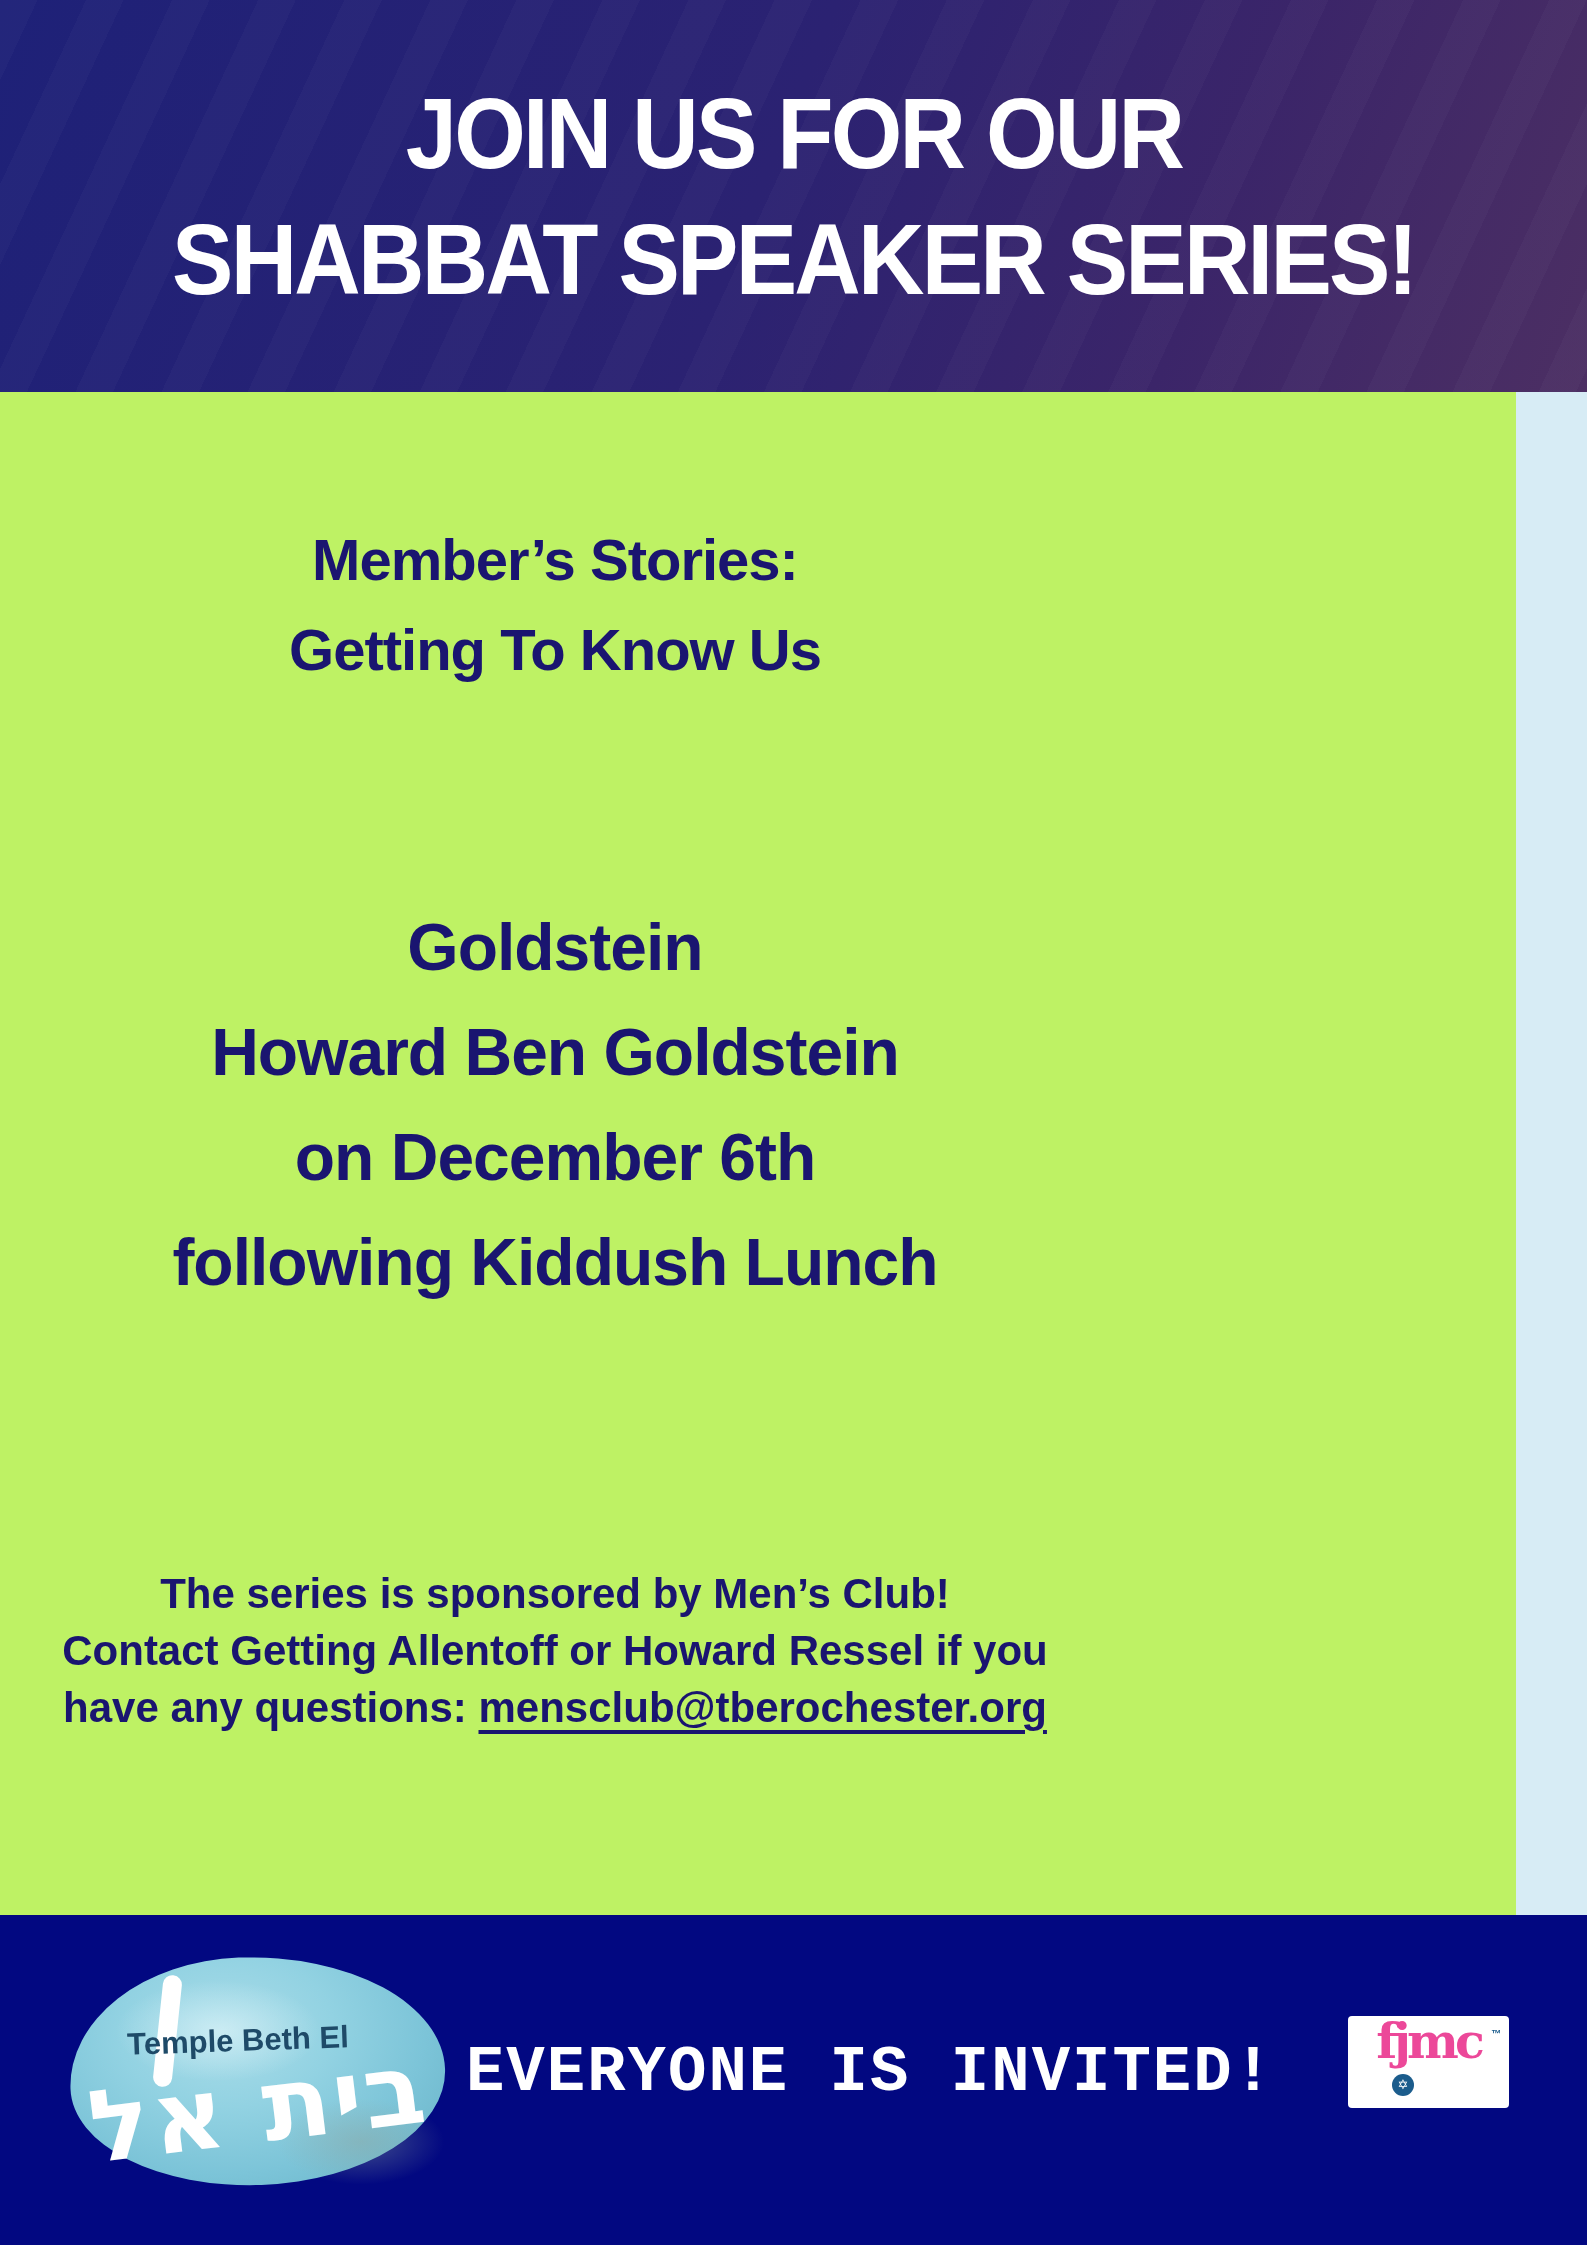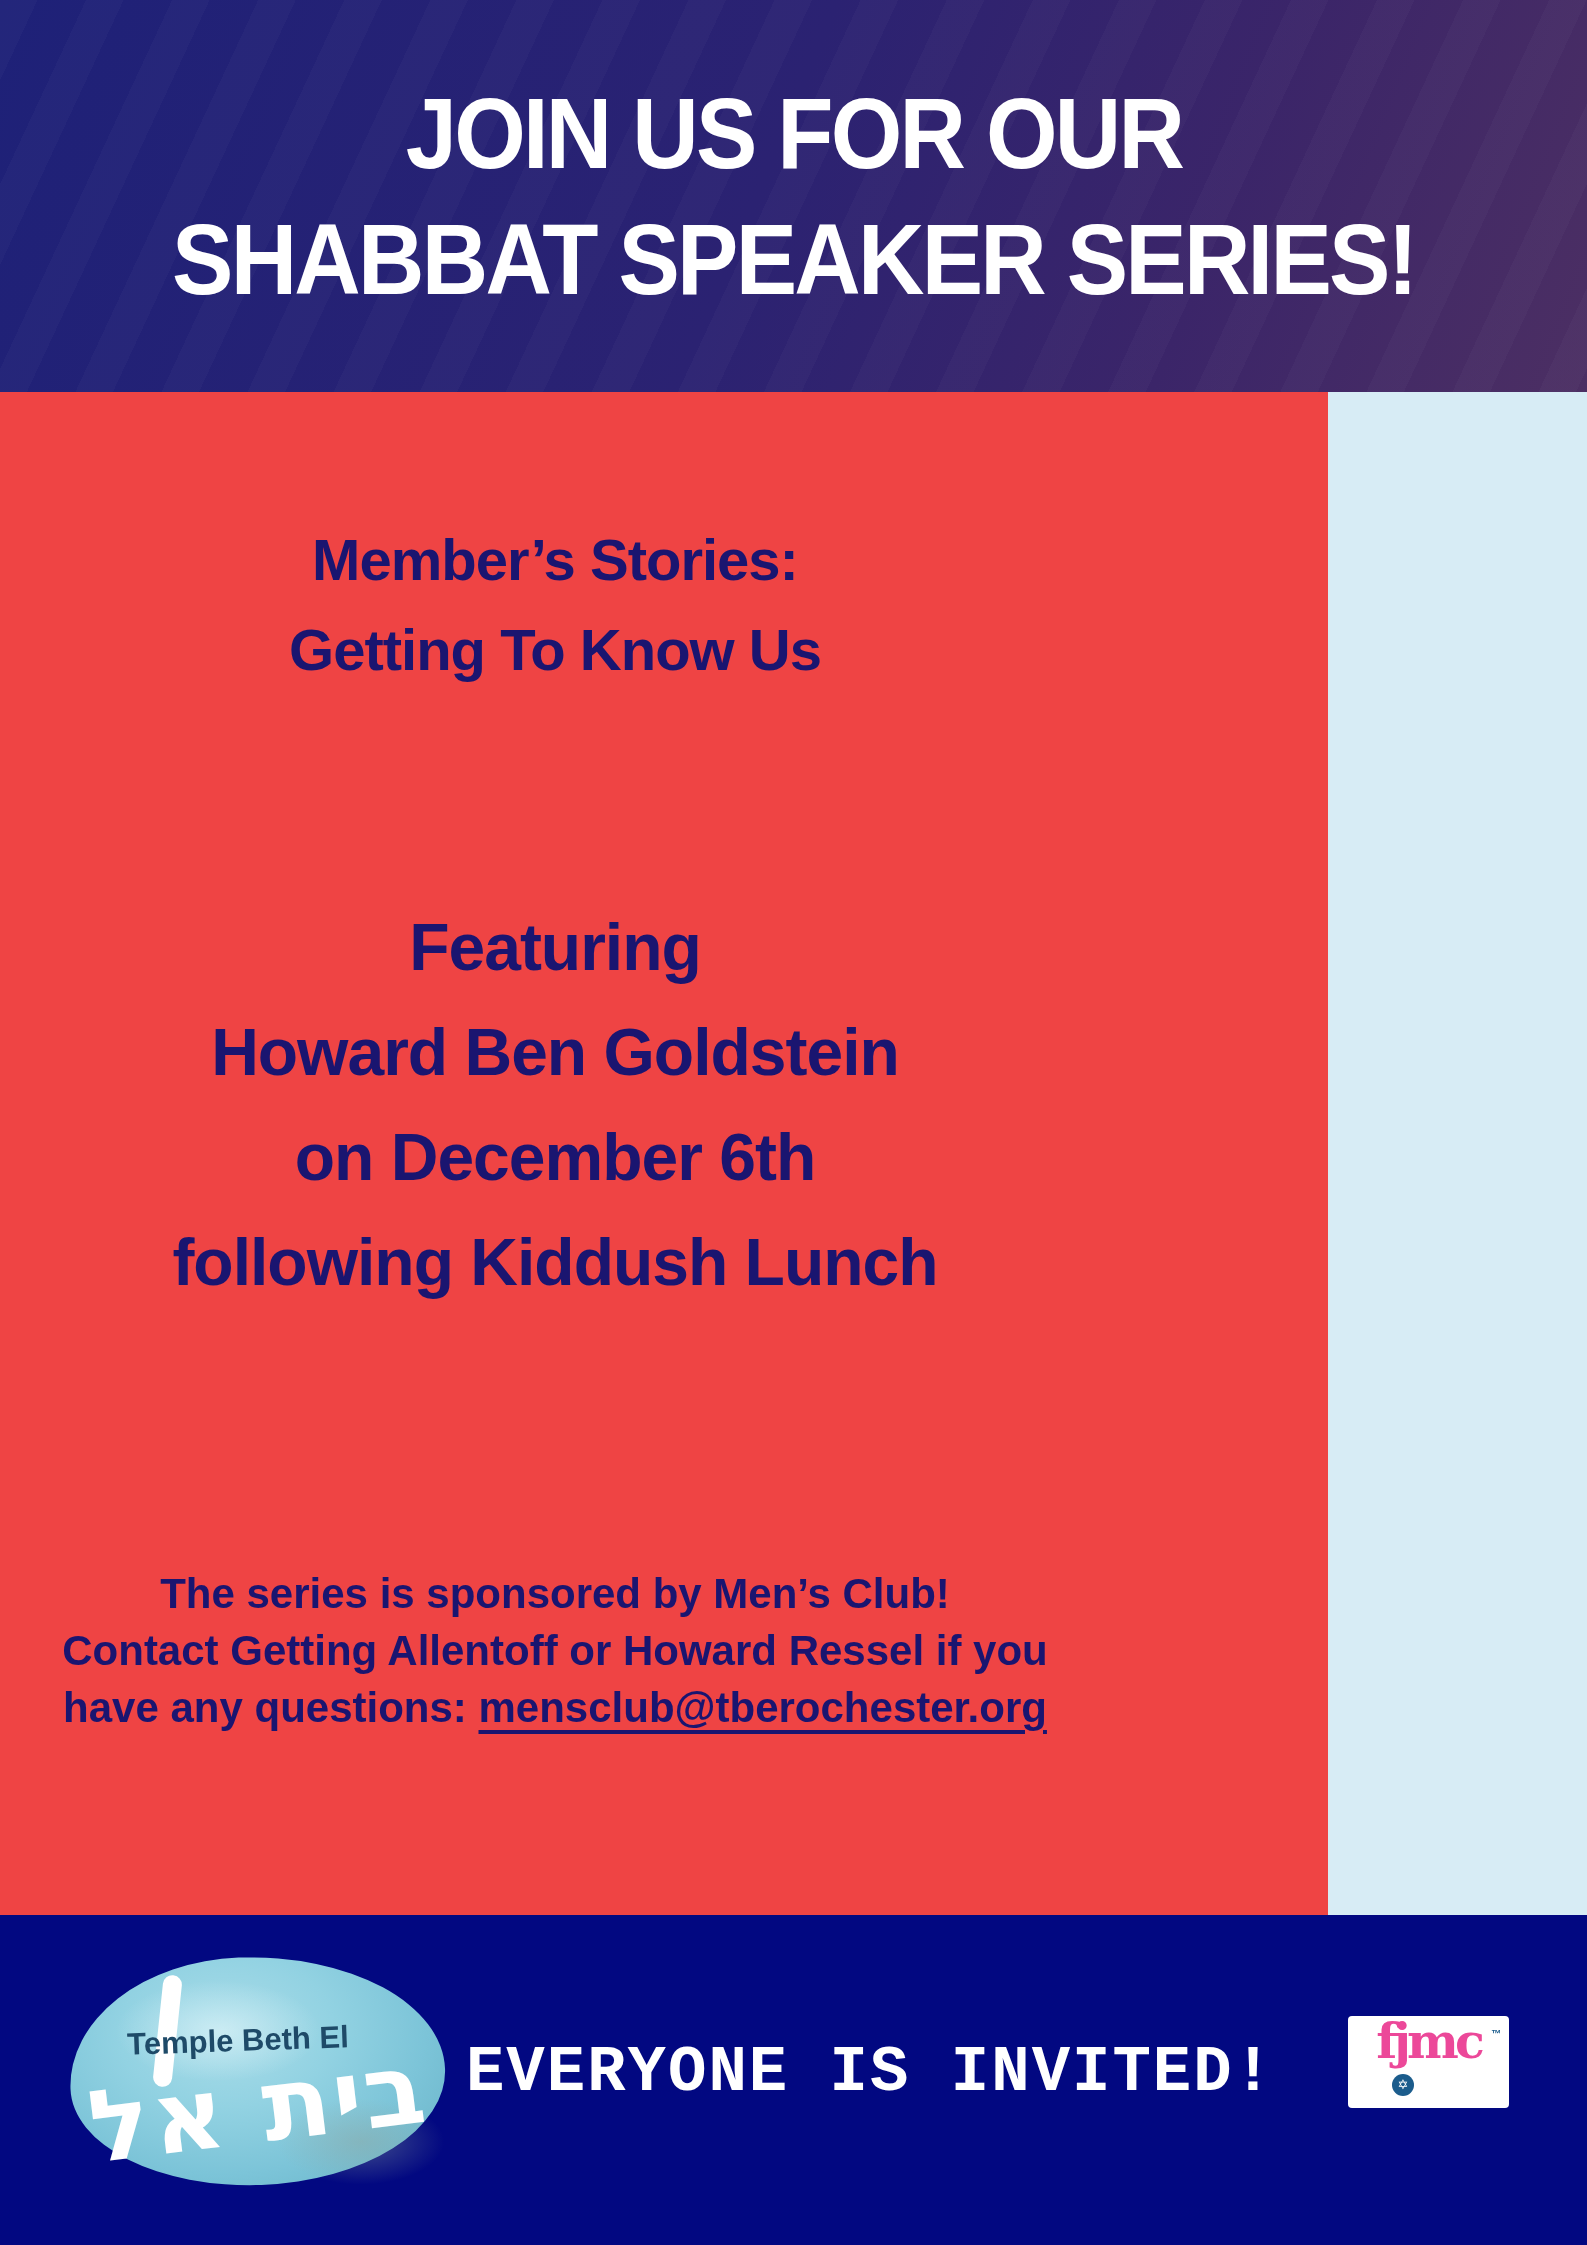--- a/index.html
+++ b/index.html
@@ -21,22 +21,22 @@
       linear-gradient(112deg,#1e2178 0%,#2b2272 48%,#3b2569 75%,#4c2f63 100%);
     display:flex;flex-direction:column;justify-content:center;align-items:center;
   }
   .header-line{
     color:#ffffff;font-weight:700;font-size:100px;line-height:126px;
     letter-spacing:-3px;white-space:nowrap;transform:scaleX(.92);
   }
 
   
   .body{
-    position:absolute;top:392px;left:0;width:1328px;height:1523px;
-    background:#ef4444;color:#1a1570;
+    position:absolute;top:392px;left:0;width:1516px;height:1523px;
+    background:#bef264;color:#1a1570;
   }
   .content-col{width:1110px;margin:0;text-align:center;}
   .flyer-title{margin-top:123px;font-weight:700;font-size:58px;line-height:90px;letter-spacing:-1px;}
   .feature{margin-top:200px;font-weight:700;font-size:66px;line-height:105px;letter-spacing:-1px;}
   .sponsor{margin-top:250px;font-weight:700;font-size:42px;line-height:57px;}
   .email-link{
     color:#1a1570;font-weight:700;text-decoration:underline;
     text-decoration-thickness:4px;text-underline-offset:8px;margin-top:38px;
   }
 
@@ -110,21 +110,21 @@
 
   <div class="body">
     <div class="content-col">
 
       <div class="flyer-title">
         <div>Member’s Stories:</div>
         <div>Getting To Know Us</div>
       </div>
 
       <div class="feature">
-        <div>Featuring</div>
+        <div>Goldstein</div>
         <div>Howard Ben Goldstein</div>
         <div>on December 6th</div>
         <div>following Kiddush Lunch</div>
       </div>
 
       <div class="sponsor">
         <div>The series is sponsored by Men’s Club!</div>
         <div>Contact Getting Allentoff or Howard Ressel if you</div>
         <div><span>have any questions: </span><a href="#" class="email-link">mensclub@tberochester.org</a></div>
       </div>

